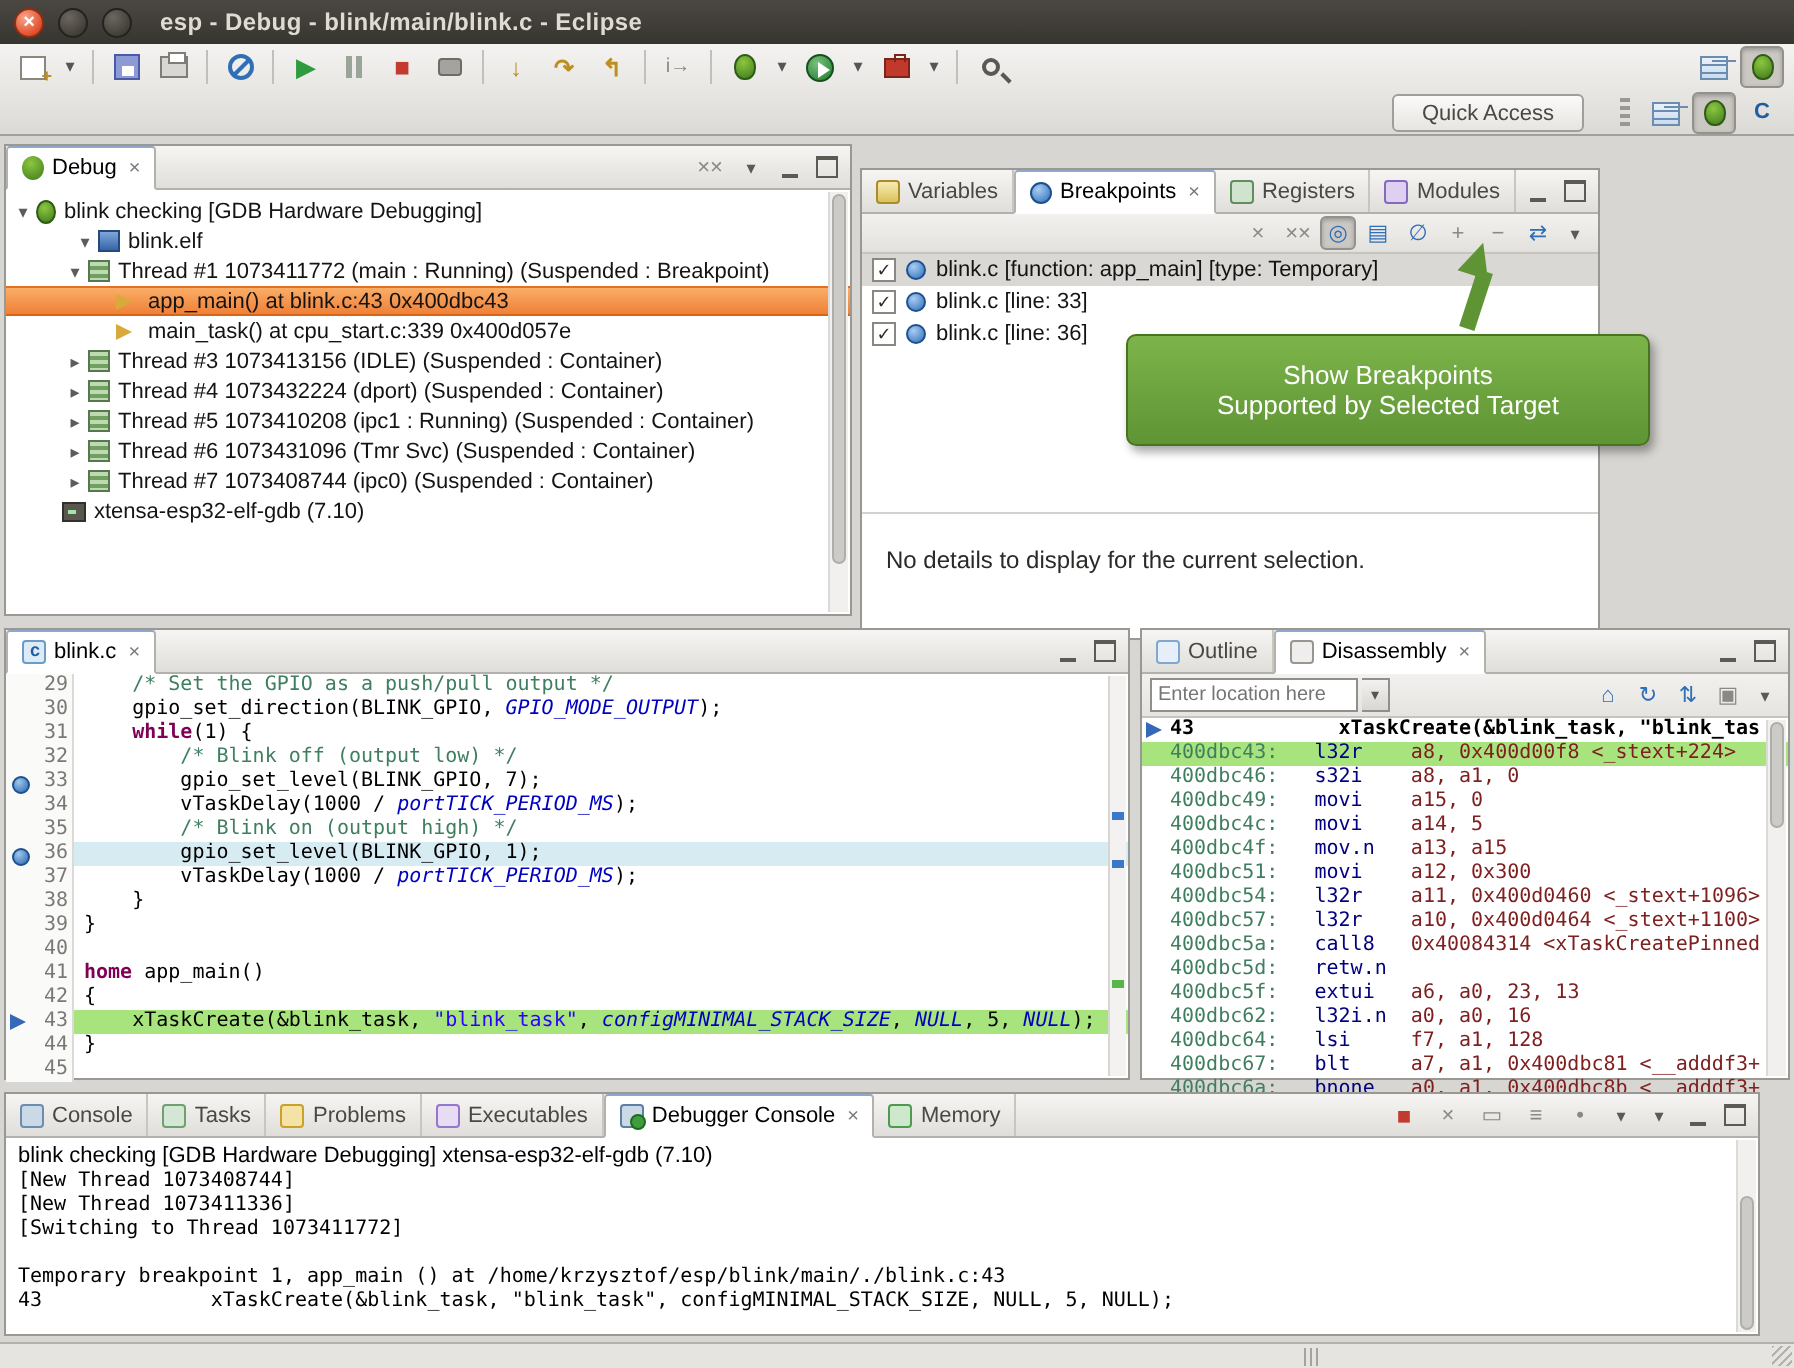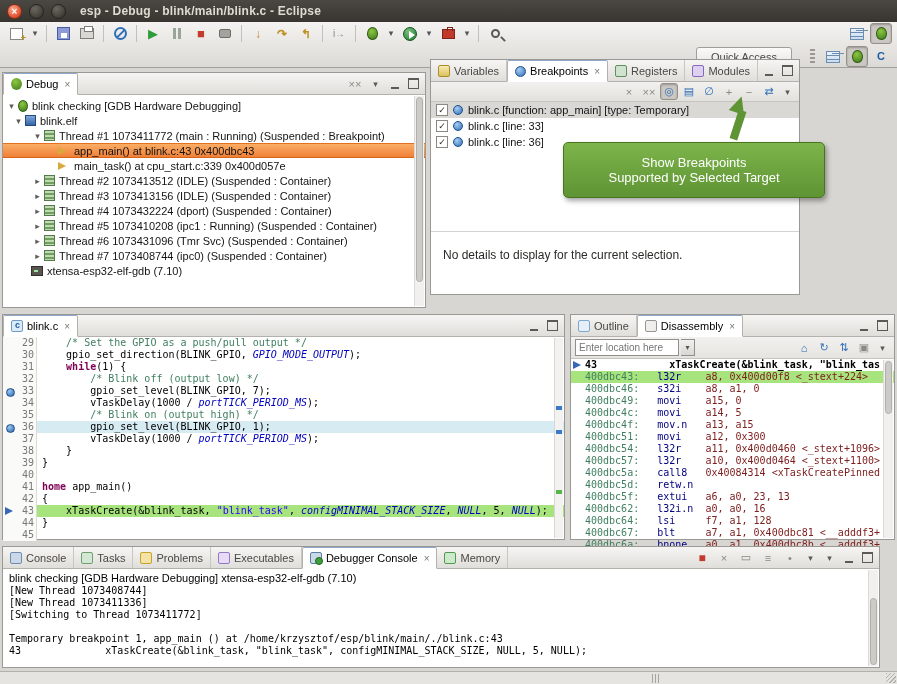--- a/index.html
+++ b/index.html
@@ -270,21 +270,21 @@
         <span class="mi mi-min"></span>
         <span class="mi mi-max"></span>
       </div>
     </div>
     <div class="tree">
       <div class="trow" style="padding-left:2px">
           <span class="exp e-open"></span>
           <span class="tic tic-bug"></span>
           <span>blink checking [GDB Hardware Debugging]</span>
         </div>
-      <div class="trow" style="padding-left:9px">
+      <div class="trow" style="padding-left:33px">
           <span class="exp e-open"></span>
           <span class="tic tic-elf"></span>
           <span>blink.elf</span>
         </div>
       <div class="trow" style="padding-left:28px">
           <span class="exp e-open"></span>
           <span class="tic tic-thread"></span>
           <span>Thread #1 1073411772 (main : Running) (Suspended : Breakpoint)</span>
         </div>
       <div class="trow sel" style="padding-left:41px">
@@ -293,25 +293,20 @@
           <span>app_main() at blink.c:43 0x400dbc43</span>
         </div>
       <div class="trow" style="padding-left:41px">
           <span class="exp"></span>
           <span class="tic tic-frame"></span>
           <span>main_task() at cpu_start.c:339 0x400d057e</span>
         </div>
       <div class="trow" style="padding-left:28px">
           <span class="exp e-closed"></span>
           <span class="tic tic-thread"></span>
-          <span>Thread #2 1073413512 (IDLE) (Suspended : Container)</span>
-        </div>
-      <div class="trow" style="padding-left:28px">
-          <span class="exp e-closed"></span>
-          <span class="tic tic-thread"></span>
           <span>Thread #3 1073413156 (IDLE) (Suspended : Container)</span>
         </div>
       <div class="trow" style="padding-left:28px">
           <span class="exp e-closed"></span>
           <span class="tic tic-thread"></span>
           <span>Thread #4 1073432224 (dport) (Suspended : Container)</span>
         </div>
       <div class="trow" style="padding-left:28px">
           <span class="exp e-closed"></span>
           <span class="tic tic-thread"></span>
@@ -331,21 +326,21 @@
           <span class="exp"></span>
           <span class="tic tic-gdb"></span>
           <span>xtensa-esp32-elf-gdb (7.10)</span>
         </div>
     </div>
     <div class="vscroll" style="top:23px">
         <span class="vthumb" style="top:1px;height:88%"></span>
       </div>
   </div>
 
-  <div class="panel" style="left:430px;top:59px;width:370px;height:236px">
+  <div class="panel" style="left:430px;top:84px;width:370px;height:236px">
     <div class="tabbar">
       <div class="tab">
         <span class="ti ti-vars"></span>
         <span>Variables</span>
       </div>
       <div class="tab active">
         <span class="ti ti-bp"></span>
         <span>Breakpoints</span>
         <span class="tclose">×</span>
       </div>

